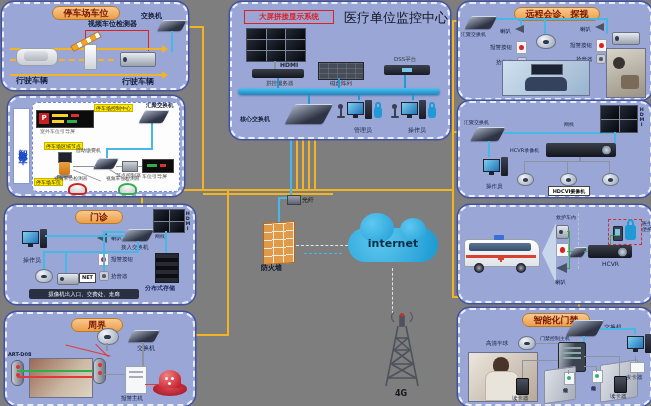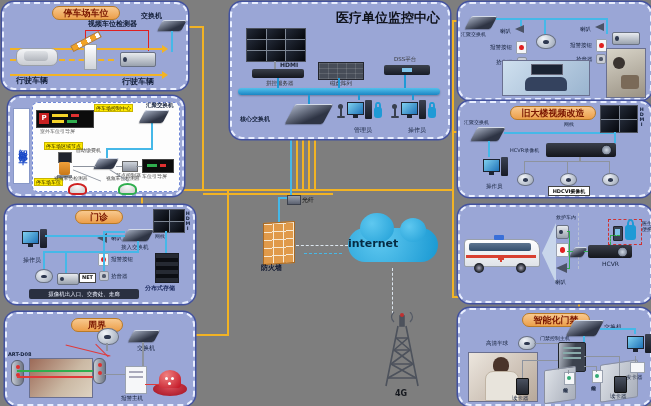--- a/index.html
+++ b/index.html
@@ -2,21 +2,21 @@
 <html><head>
 <meta charset="utf-8">
 <style>
   html,body{margin:0;padding:0;background:#7e7e7e;font-family:"DejaVu Sans","Liberation Sans",sans-serif;}
   #stage{position:relative;width:651px;height:406px;background:#7e7e7e;overflow:hidden;}
   .abs{position:absolute;}
   .panel{position:absolute;background:#9aa6d6;border:2px dashed #e8eeff;border-radius:12px;box-shadow:0 0 0 1.5px #43529f;}
   .inner{position:absolute;background:#fdfdfd;border:1px dashed #6f87d8;border-radius:6px;}
   .pill{position:absolute;background:linear-gradient(#f8c98e,#ec9f4a);border:1px solid #b87a28;border-radius:7px;color:#7a1600;font-weight:bold;text-align:center;font-size:9px;height:12px;line-height:12px;}
   .redbox{position:absolute;border:1px solid #e02020;color:#e02020;font-weight:bold;text-align:center;font-size:7.5px;line-height:12px;height:12px;}
-  .bigtitle{position:absolute;color:#10131c;font-weight:bold;font-size:13px;white-space:nowrap;}
+  .bigtitle{position:absolute;color:#10131c;font-weight:normal;font-size:13px;white-space:nowrap;margin-left:8px;}
   .lbl{position:absolute;font-size:6px;color:#14203a;white-space:nowrap;line-height:1.1;}
   .ylb{position:absolute;background:#ffea00;border:1px solid #c8b400;color:#201800;font-size:5px;line-height:1.2;padding:0 1px;white-space:nowrap;}
   .vtxt{writing-mode:vertical-rl;text-orientation:upright;white-space:normal;}
   .vtab{position:absolute;writing-mode:vertical-rl;text-orientation:upright;background:#fff;color:#1848c8;font-weight:bold;font-size:9px;letter-spacing:2px;border:1px solid #8898c8;text-align:center;}
   
   .ly{position:absolute;background:#f2b324;}
   .lc{position:absolute;background:#45b8e8;}
   .lgr{position:absolute;background:#8d939e;}
   .lgn{position:absolute;background:#2fae4e;}
   .lrd{position:absolute;background:#e03a3a;}
@@ -51,21 +51,21 @@
   .lock{position:absolute;background:#1f9ad6;border-radius:3px;}
   .lock::before{content:"";position:absolute;left:18%;right:18%;top:-42%;height:55%;border:2px solid #1f9ad6;border-bottom:none;border-radius:50% 50% 0 0;}
   .mic{position:absolute;width:2px;background:#39404f;}
   .mic::before{content:"";position:absolute;top:-4px;left:-2px;width:5px;height:5px;border-radius:50%;background:#39404f;}
   .mic::after{content:"";position:absolute;bottom:-2px;left:-3px;width:8px;height:2px;background:#39404f;border-radius:1px;}
   .photo{position:absolute;border:1px solid #6a7090;}
   .fw{position:absolute;background:#e09a4a;border:1px solid #a96a24;transform:skewY(-4deg);background-image:repeating-linear-gradient(0deg,transparent 0 7px,#f7e9d2 7px 8px),repeating-linear-gradient(90deg,transparent 0 9px,#f7e9d2 9px 10px);}
   .cloud{position:absolute;background:radial-gradient(circle at 35% 35%,#5fc8f0,#1898d2);border-radius:18px;}
   .cloud::before{content:"";position:absolute;left:12px;top:-15px;width:34px;height:30px;border-radius:50%;background:radial-gradient(circle at 35% 35%,#5fc8f0,#1f9ed6);}
   .cloud::after{content:"";position:absolute;right:12px;top:-10px;width:26px;height:24px;border-radius:50%;background:radial-gradient(circle at 35% 35%,#5fc8f0,#1f9ed6);}
-  .cloud span{position:absolute;width:100%;text-align:left;top:9px;font-weight:bold;font-size:11px;color:#052c44;z-index:2;}
+  .cloud span{position:absolute;width:100%;text-align:center;top:9px;font-weight:bold;font-size:11px;color:#052c44;z-index:2;}
   .sirendome{position:absolute;background:radial-gradient(circle at 35% 30%,#f08080,#c01020);border-radius:50% 50% 20% 20%;}
   .sirendome::after{content:"";position:absolute;left:26%;top:38%;width:3px;height:3px;background:#fff;border-radius:50%;box-shadow:6px 0 #fff,3px 5px #fff;}
   .door{position:absolute;background:linear-gradient(115deg,#dde1e7,#a8aeba);border:1px solid #8a90a0;transform:skewY(-8deg);border-radius:2px;}
   .whitebox{position:absolute;background:#f6f7f9;border:1px solid #9aa2b0;}
   .netbadge{position:absolute;background:#fff;border:1px solid #444;color:#111;font-weight:bold;font-size:5px;text-align:center;line-height:7px;}
   .capbar{position:absolute;background:#2a3040;color:#eef2ff;font-size:5.5px;line-height:10px;text-align:center;border-radius:2px;white-space:nowrap;}
   .camgray{position:absolute;background:linear-gradient(#e8ebef,#9aa2ae);border:1px solid #6a7284;border-radius:2px;}
   .camgray::after{content:"";position:absolute;left:2px;top:30%;width:4px;height:40%;background:#2e3850;border-radius:50%;}
 </style>
 </head>
@@ -198,20 +198,21 @@
     <div class="lgr" style="left:106px;top:68px;width:6px;height:1px"></div>
     <div class="lgr" style="left:126px;top:68px;width:6px;height:1px"></div>
     <div class="lgr" style="left:62px;top:77px;width:30px;height:1px;transform:rotate(22deg)"></div>
     <div class="lgr" style="left:98px;top:77px;width:22px;height:1px;transform:rotate(32deg)"></div>
 
     <div class="sw" style="left:132px;top:12px;width:24px;height:13px"></div>
     <div class="lbl" style="left:136px;top:4px;font-size:5.5px;font-weight:bold">汇聚交换机</div>
   </div>
 
   <div class="panel" style="left:230px;top:2px;width:216px;height:133px">
+    <div class="redbox" style="left:12px;top:6px;width:88px">大屏拼接显示系统</div>
     <div class="bigtitle" style="left:104px;top:5px">医疗单位监控中心</div>
     <div class="videowall" style="left:14px;top:24px;width:58px;height:32px;grid-template-columns:repeat(3,1fr);grid-template-rows:repeat(3,1fr)">
       <i></i>
         <i></i>
         <i></i>
         <i></i>
         <i></i>
         <i></i>
         <i></i>
         <i></i>
@@ -320,20 +321,21 @@
     <div class="lc" style="left:96px;top:24px;width:2px;height:40px"></div>
     <div class="lc" style="left:130px;top:34px;width:2px;height:10px"></div>
     <div class="lc" style="left:36px;top:44px;width:96px;height:2px"></div>
     <div class="lc" style="left:36px;top:44px;width:2px;height:18px"></div>
     <div class="lc" style="left:58px;top:44px;width:2px;height:22px"></div>
     <div class="lc" style="left:158px;top:24px;width:2px;height:22px"></div>
     <div class="capbar" style="left:22px;top:82px;width:110px;height:10px">摄像机出入口、交费处、走廊</div>
   </div>
 
   <div class="panel" style="left:458px;top:2px;width:190px;height:94px">
+    <div class="pill" style="left:54px;top:3px;width:84px">远程会诊、探视</div>
     <div class="sw" style="left:8px;top:12px;width:26px;height:13px"></div>
     <div class="lbl" style="left:1px;top:28px;font-size:5px">汇聚交换机</div>
     <div class="lc" style="left:36px;top:14px;width:112px;height:2px"></div>
     <div class="lc" style="left:60px;top:14px;width:2px;height:8px"></div>
     <div class="lc" style="left:84px;top:14px;width:2px;height:16px"></div>
     <div class="lc" style="left:146px;top:14px;width:2px;height:16px"></div>
 
     <div class="lbl" style="left:40px;top:24px;font-size:5.5px">喇叭</div>
     <div class="tri" style="left:55px;top:21px;border-width:4px 9px 4px 0;border-color:transparent #4b5366 transparent transparent"></div>
     <div class="lbl" style="left:30px;top:40px;font-size:5.5px">报警按钮</div>
@@ -354,21 +356,20 @@
       <i class="abs" style="left:22px;top:16px;width:42px;height:14px;background:#34425e;border-radius:6px 6px 2px 2px"></i>
       <i class="abs" style="left:28px;top:3px;width:30px;height:9px;background:#1b2434;border:1px solid #667"></i>
     </div>
     <div class="photo" style="left:146px;top:44px;width:38px;height:48px;background:linear-gradient(160deg,#d8d4c8,#9a9284)">
       <i class="abs" style="left:6px;top:8px;width:12px;height:12px;background:#3a3430;border-radius:50%"></i>
       <i class="abs" style="left:14px;top:26px;width:18px;height:14px;background:#7a6a58;border-radius:3px"></i>
     </div>
   </div>
 
   <div class="panel" style="left:458px;top:101px;width:190px;height:92px">
-    <div class="pill" style="left:50px;top:3px;width:84px">旧大楼视频改造</div>
     <div class="lbl" style="left:4px;top:17px;font-size:5px">汇聚交换机</div>
     <div class="sw" style="left:14px;top:24px;width:28px;height:14px"></div>
     <div class="lc" style="left:44px;top:29px;width:112px;height:2px"></div>
     <div class="lbl" style="left:104px;top:19px;font-size:5px">网线</div>
     <div class="videowall" style="left:140px;top:2px;width:36px;height:26px;grid-template-columns:repeat(2,1fr);grid-template-rows:repeat(2,1fr)">
         <i></i>
         <i></i>
         <i></i>
         <i></i>
       </div>

